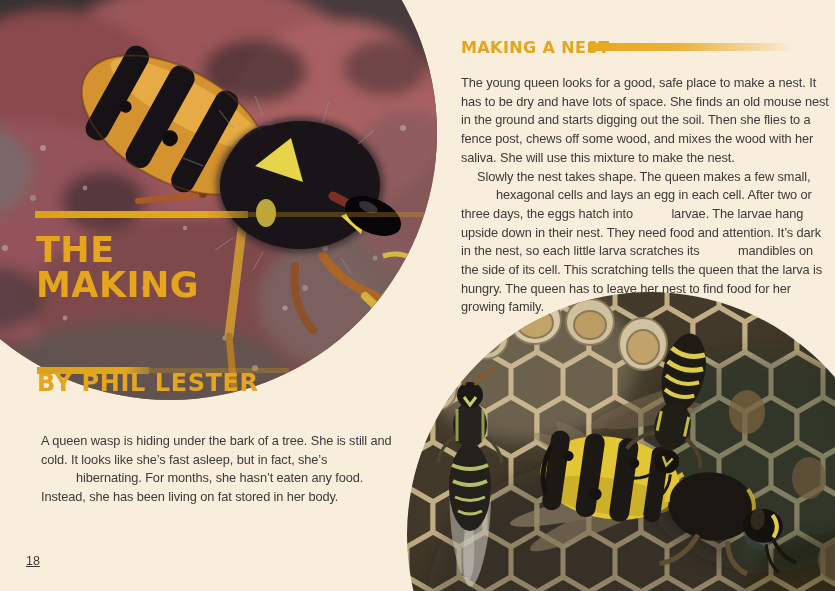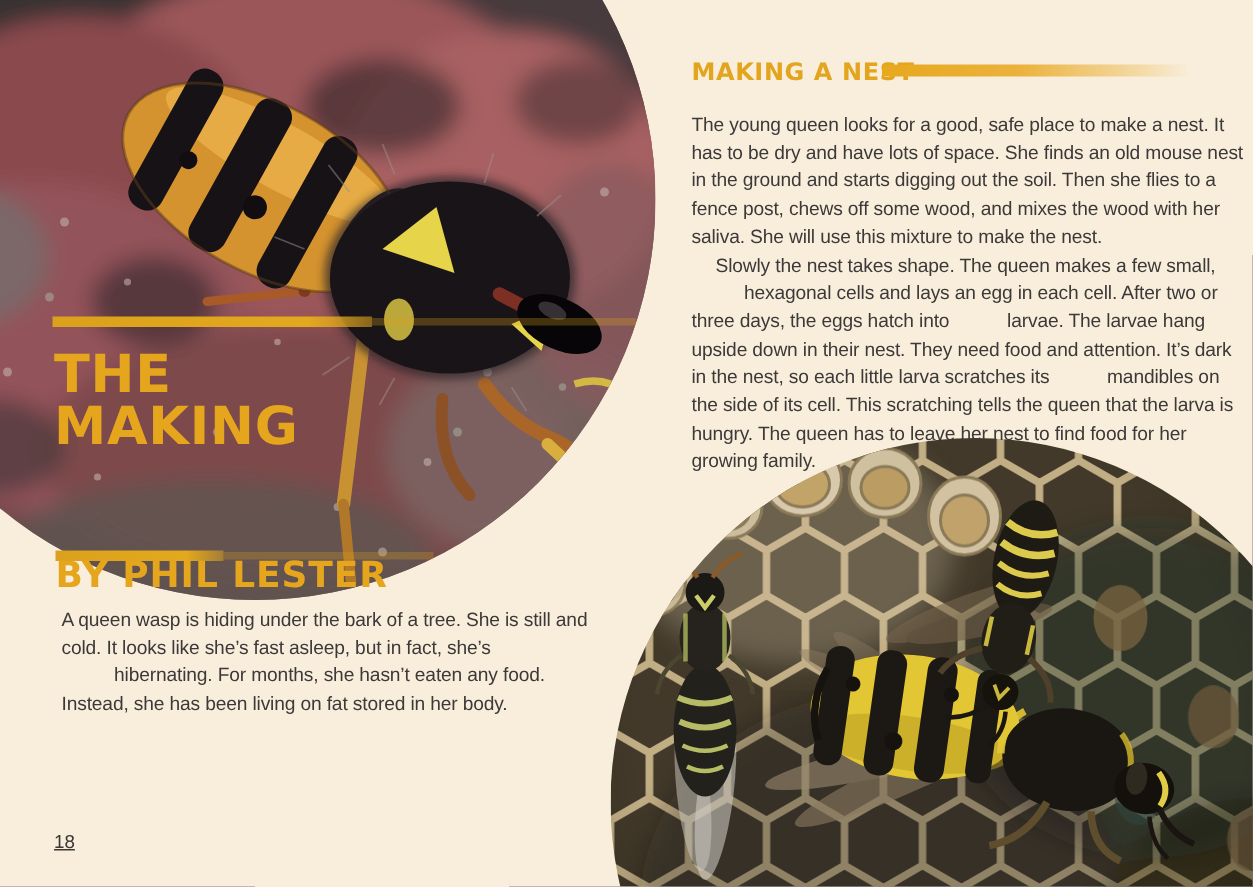--- a/index.html
+++ b/index.html
@@ -46,23 +46,23 @@
     position:absolute;left:461px;top:38px;
     font-family:"DejaVu Sans",sans-serif;font-weight:800;
     font-size:16px;letter-spacing:.4px;color:#E3A51D;white-space:nowrap;
   }
   
   .textcol{position:absolute;color:#3C3939;
     font-size:12.8px;line-height:18.7px;letter-spacing:-.1px;}
   .textcol p{margin:0;}
   .textcol p.indent{text-indent:16px;}
   .textcol b{font-weight:400;margin-left:35px;}
-  .left-col{left:41px;top:404px;width:352px;}
+  .left-col{left:41px;top:432px;width:352px;}
   .right-col{left:461px;top:74px;width:372px;}
-  .page-number{position:absolute;left:36px;top:554px;font-size:12.5px;color:#3A3734;text-decoration:underline;}
+  .page-number{position:absolute;left:26px;top:554px;font-size:12.5px;color:#3A3734;text-decoration:underline;}
 </style>
 </head>
 <body>
 
 <div class="page">
 
   <div class="hero-circle">
     <svg width="534" height="534" viewBox="0 0 534 534">
       <defs>
         <filter id="b6" x="-20%" y="-20%" width="140%" height="140%">

